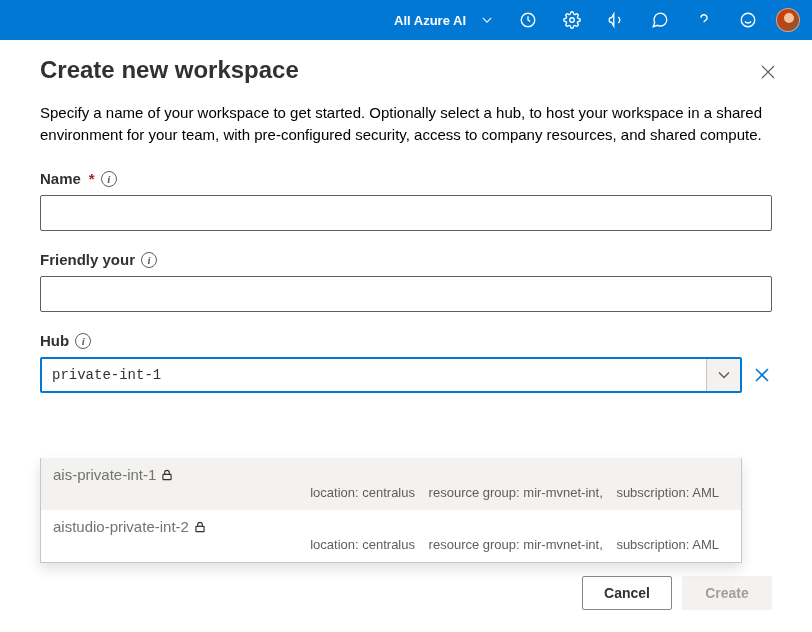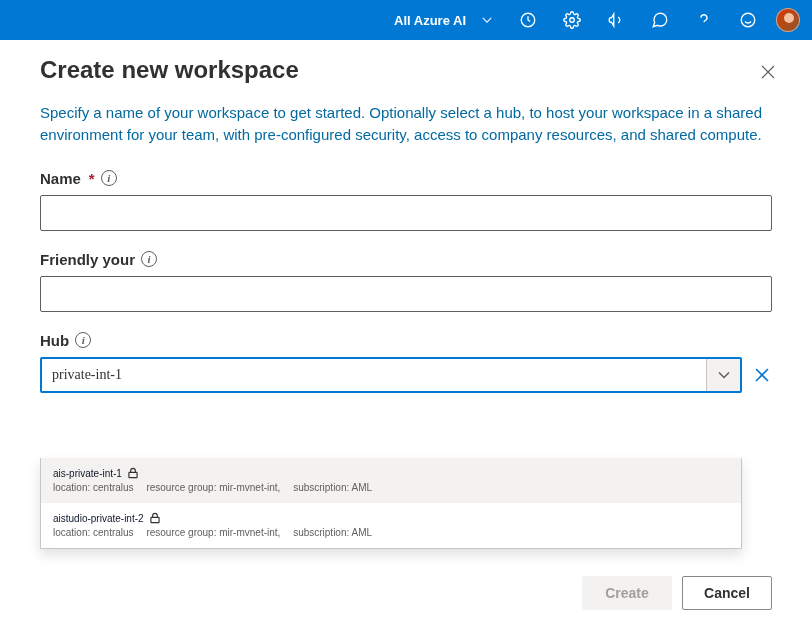--- a/index.html
+++ b/index.html
@@ -71,33 +71,33 @@
     .close-x {
       position: absolute;
       top: 24px;
       right: 36px;
       cursor: pointer;
       color: #605e5c;
     }
     .close-x svg { width: 16px; height: 16px; }
     .description {
       font-size: 15px;
-      color: #0369a1;
+      color: #000000;
       line-height: 1.45;
       margin-bottom: 24px;
     }
     .field {
       margin-bottom: 20px;
     }
     .field-label {
       font-size: 15px;
       font-weight: 600;
       color: #323130;
       display: flex;
-      align-items: center;
+      align-items: flex-end;
       gap: 6px;
       margin-bottom: 8px;
     }
     .required {
       color: #a4262c;
       margin-left: 2px;
     }
     .info-icon {
       display: inline-flex;
       width: 16px;
@@ -134,21 +134,21 @@
       border-radius: 2px;
       display: flex;
       align-items: stretch;
       background: #fff;
     }
     .combo-input {
       flex: 1;
       border: none;
       padding: 0 10px;
       font-size: 14px;
-      font-family: Liberation Serif, serif;
+      font-family: Liberation Mono, monospace;
       outline: none;
       color: #323130;
     }
     .combo-caret {
       width: 34px;
       background: #f3f2f1;
       border-left: 1px solid #c8c6c4;
       display: flex;
       align-items: center;
       justify-content: center;
@@ -176,32 +176,33 @@
       border-top: none;
       box-shadow: 0 6px 12px rgba(0,0,0,0.12);
       z-index: 10;
     }
     .dropdown-item {
       padding: 8px 12px 10px 12px;
       cursor: pointer;
     }
     .dropdown-item.hover { background: #f3f2f1; }
     .dropdown-title {
-      font-size: 10px;
+      font-size: 15px;
       font-weight: 500;
-      color: #0f172a;
+      color: #737373;
       display: flex;
       align-items: center;
       gap: 4px;
     }
     .dropdown-sub {
-      font-size: 10px;
+      font-size: 13px;
       color: #605e5c;
       margin-top: 2px;
       white-space: nowrap;
+      text-align: right;
     }
     .dropdown-sub .kv { margin-right: 10px; }
     .lock-icon {
       display: inline-flex;
       width: 14px;
       height: 14px;
       color: #323130;
     }
     .lock-icon svg { width: 14px; height: 14px; }
     .footer {
@@ -358,15 +359,15 @@
     </div>
     <div class="dropdown-sub">
       <span class="kv"><span>location:</span> <span>centralus</span></span>
       <span class="kv"><span>resource group:</span> <span>mir-mvnet-int,</span></span>
       <span class="kv"><span>subscription:</span> <span>AML</span></span>
     </div>
   </div>
 </div>
 
 <div class="footer">
+  <button class="btn btn-secondary">Cancel</button>
   <button class="btn btn-primary" disabled="">Create</button>
-  <button class="btn btn-secondary">Cancel</button>
 </div>
 
 </body></html>

